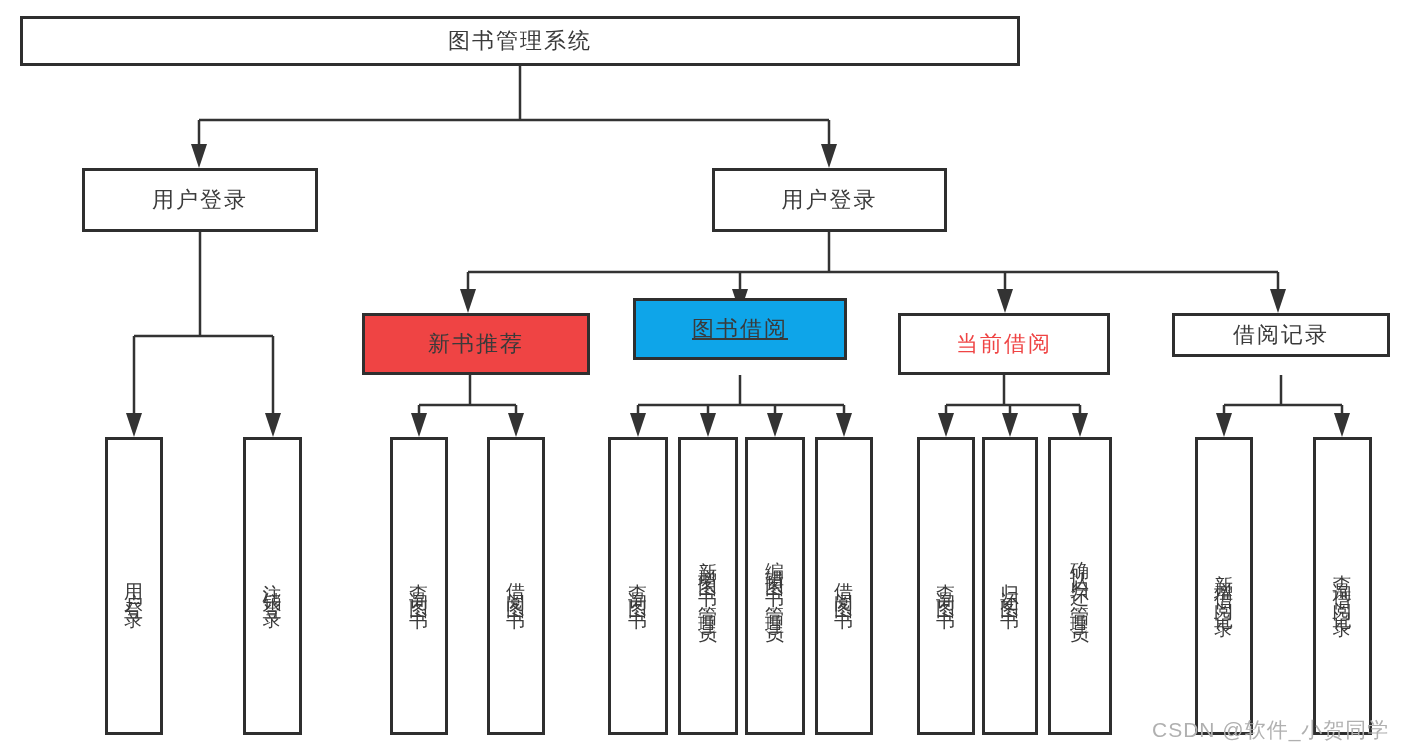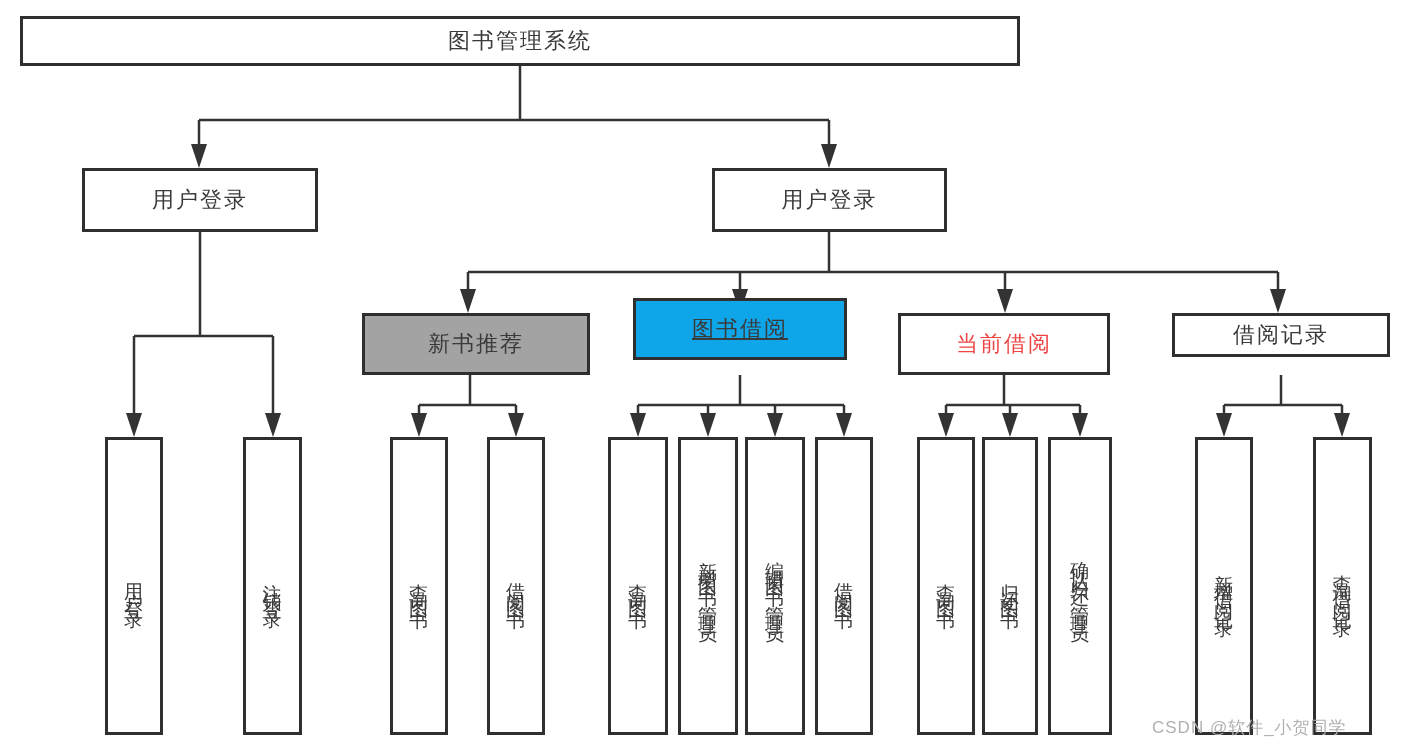--- a/index.html
+++ b/index.html
@@ -40,21 +40,21 @@
     font-size: 19px;
     letter-spacing: 9px;
     line-height: 1;
   }
   .node .lbl {
     display: inline-block;
   }
   #watermark {
     position: absolute;
     z-index: 3;
-    font-size: 17px;
+    font-size: 21px;
     letter-spacing: 1px;
     pointer-events: none;
   }
 </style>
 </head>
 <body>
 
 <div id="stage">
   <svg id="wires" width="1405" height="747" viewBox="0 0 1405 747">
       <line x1="520" y1="66" x2="520" y2="120" stroke="#333333" stroke-width="2.5"></line>
@@ -113,21 +113,21 @@
   <div id="nodes">
       <div class="node" style="left: 20px; top: 16px; width: 1000px; height: 50px; border-color: rgb(47, 47, 47); background: rgb(255, 255, 255); color: rgb(58, 58, 58);">
         <span class="lbl">图书管理系统</span>
       </div>
       <div class="node" style="left: 82px; top: 168px; width: 236px; height: 64px; border-color: rgb(47, 47, 47); background: rgb(255, 255, 255); color: rgb(58, 58, 58);">
         <span class="lbl">用户登录</span>
       </div>
       <div class="node" style="left: 712px; top: 168px; width: 235px; height: 64px; border-color: rgb(47, 47, 47); background: rgb(255, 255, 255); color: rgb(58, 58, 58);">
         <span class="lbl">用户登录</span>
       </div>
-      <div class="node" style="left: 362px; top: 313px; width: 228px; height: 62px; border-color: rgb(47, 47, 47); background: #a3a3a3; color: rgb(58, 58, 58);">
+      <div class="node" style="left: 362px; top: 313px; width: 228px; height: 62px; border-color: rgb(47, 47, 47); background: #ef4444; color: rgb(58, 58, 58);">
         <span class="lbl">新书推荐</span>
       </div>
       <div class="node" style="left: 633px; top: 298px; width: 214px; height: 62px; border-color: rgb(47, 47, 47); background: #0ea5e9; color: rgb(58, 58, 58); text-decoration: underline;">
         <span class="lbl">图书借阅</span>
       </div>
       <div class="node" style="left: 898px; top: 313px; width: 212px; height: 62px; border-color: rgb(47, 47, 47); background: rgb(255, 255, 255); color: #ef4444;">
         <span class="lbl">当前借阅</span>
       </div>
       <div class="node" style="left: 1172px; top: 313px; width: 218px; height: 44px; border-color: rgb(47, 47, 47); background: rgb(255, 255, 255); color: rgb(58, 58, 58);">
         <span class="lbl">借阅记录</span>

